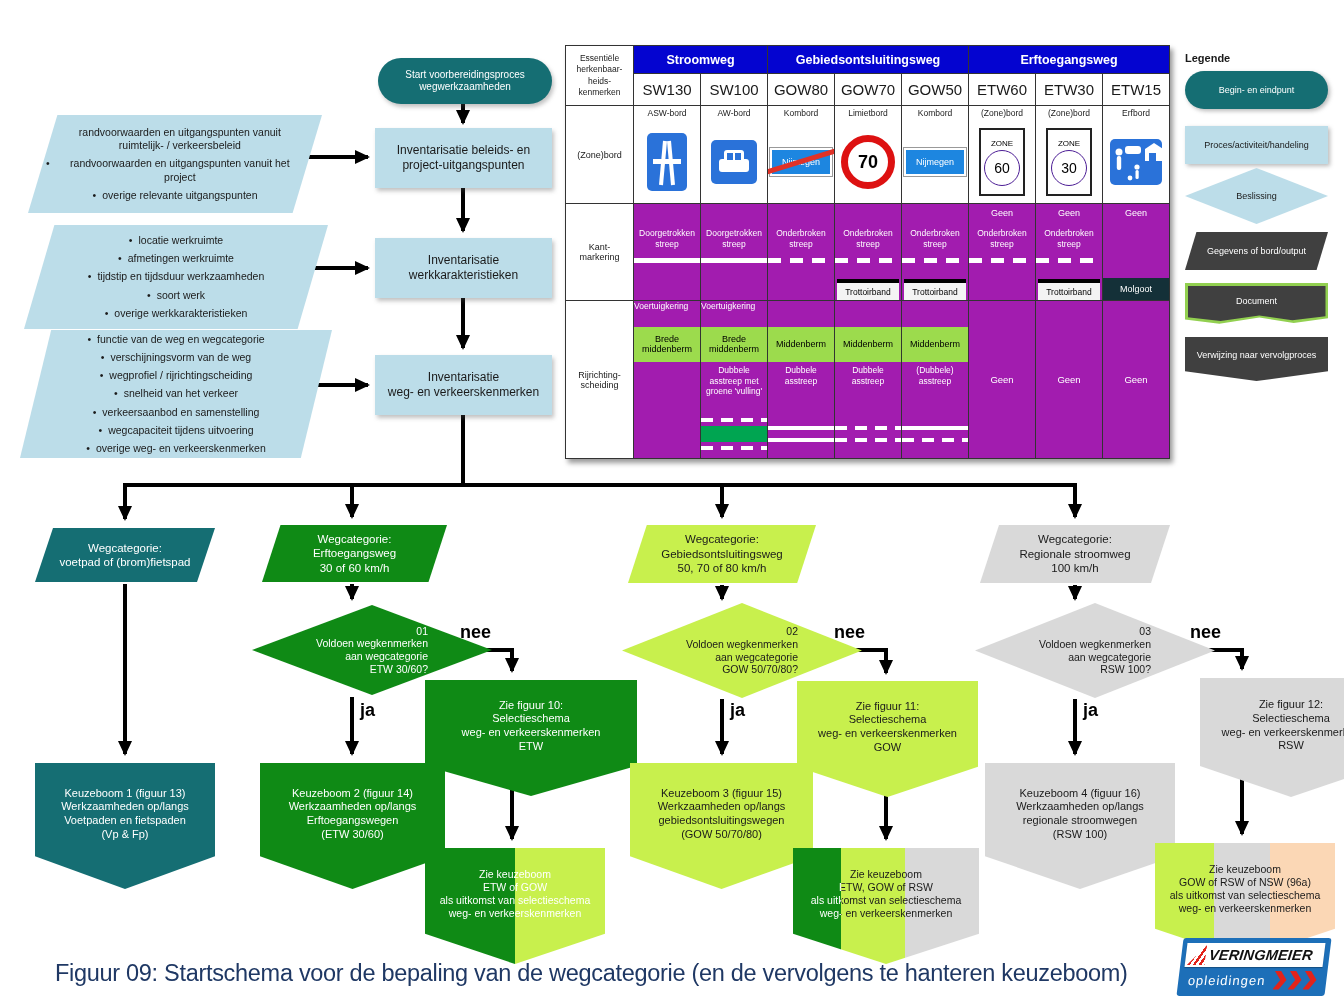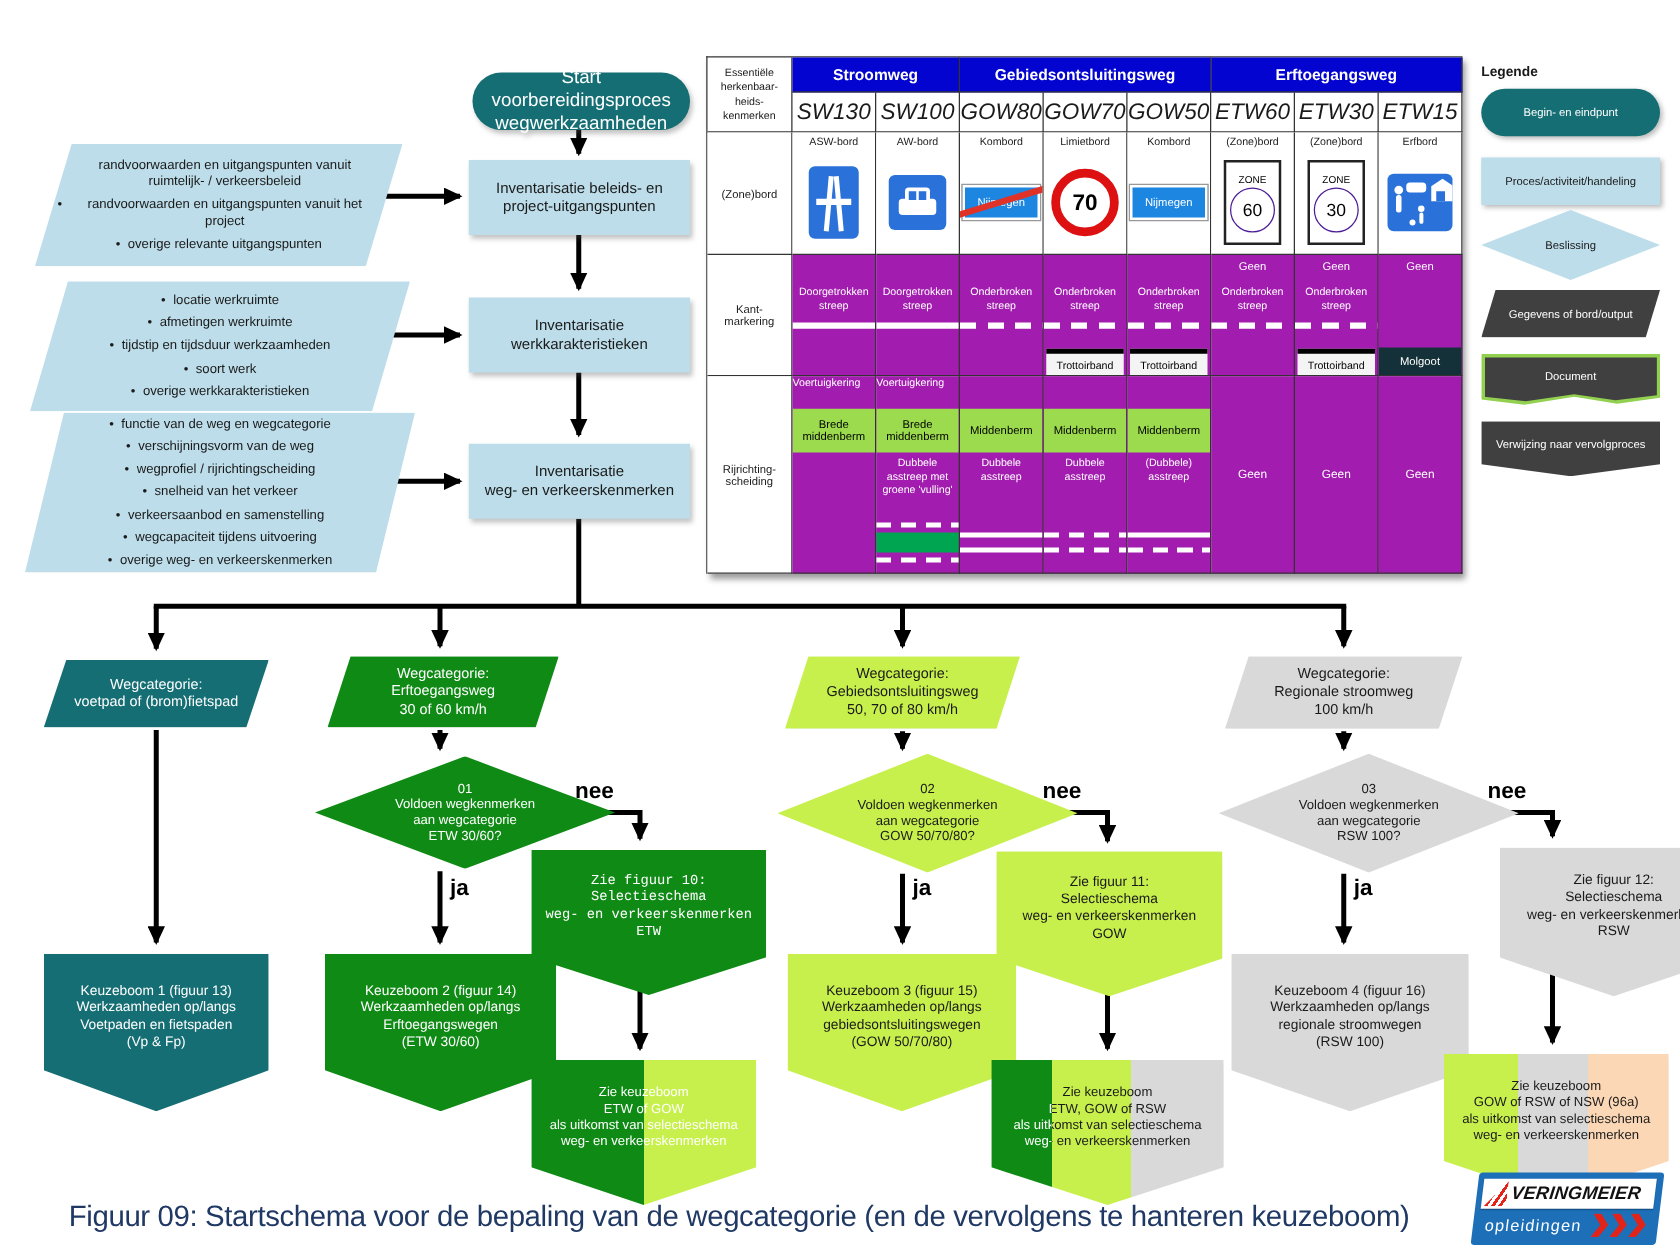--- a/index.html
+++ b/index.html
@@ -1,28 +1,28 @@
 <!DOCTYPE html>
 <html><head>
 <meta charset="utf-8">
 <style>
   html,body{margin:0;padding:0;background:#fff;}
   #canvas{position:relative;width:1344px;height:1008px;background:#fff;overflow:hidden;
           font-family:"Liberation Sans",sans-serif;color:#1a1a1a;}
   [data-bind]{white-space:pre-line;}
   .node{position:absolute;display:flex;align-items:center;justify-content:center;
         text-align:center;line-height:1.25;filter:drop-shadow(2px 3px 2px rgba(80,80,80,.35));}
-  .start{background:#156e73;color:#fff;border-radius:24px;font-size:15px;}
+  .start{background:#156e73;color:#fff;border-radius:24px;font-size:10px;}
   .proc{background:#bcdde9;font-size:12px;}
   .io{background:#bcdde9;clip-path:polygon(10% 0,100% 0,90% 100%,0 100%);
       font-size:10.5px;flex-direction:column;gap:5px;padding:6px 18px;}
   .io .li{display:flex;gap:6px;justify-content:center;align-items:flex-start;}
   .io .b{flex:0 0 auto;}
   .cat{clip-path:polygon(10% 0,100% 0,90% 100%,0 100%);font-size:11.5px;}
-  .diamond{clip-path:polygon(50% 0,100% 50%,50% 100%,0 50%);font-size:10.5px;line-height:1.2;padding:0 20px;}
+  .diamond{clip-path:polygon(50% 0,100% 50%,50% 100%,0 50%);font-size:10.5px;line-height:1.2;padding:0 20px;text-align:right;}
   .banner{clip-path:polygon(0 0,100% 0,100% 74%,50% 100%,0 74%);font-size:11px;padding-bottom:24px;}
   .teal{background:#156e73;color:#fff;}
   .green{background:#0f8a15;color:#fff;}
   .lime{background:#c8f04d;color:#1a1a1a;}
   .grayb{background:#d9d9d9;color:#1a1a1a;}
   .split2{background:linear-gradient(90deg,#0f8a15 0 50%,#c8f04d 50% 100%);color:#fff;}
   .split3a{background:linear-gradient(90deg,#0f8a15 0 26%,#c8f04d 26% 60%,#d9d9d9 60% 100%);}
   .split3b{background:linear-gradient(90deg,#c8f04d 0 33%,#d9d9d9 33% 64%,#fbd7b5 64% 100%);color:#1a1a1a;}
   .layer{position:absolute;inset:0;display:flex;align-items:center;justify-content:center;
          text-align:center;padding-bottom:24px;font-size:11px;line-height:1.25;}
@@ -31,21 +31,21 @@
   .lbl{position:absolute;font-weight:bold;font-size:18px;color:#000;}
   
   #km-table{position:absolute;left:565px;top:45px;display:grid;
             grid-template-columns:68px repeat(8,67px);
             grid-template-rows:28px 32px 98px 97px 158px;
             background:#fff;border-top:1.5px solid #333;border-left:1.5px solid #333;
             box-shadow:3px 4px 5px rgba(0,0,0,.4);}
   #km-table>div{border-right:1px solid #333;border-bottom:1px solid #333;box-sizing:border-box;overflow:hidden;}
   .tcorner{grid-row:1/3;display:flex;align-items:center;justify-content:center;text-align:center;font-size:8.5px;line-height:1.3;}
   .tgroup{background:#0404d0;color:#fff;font-weight:bold;font-size:12.5px;display:flex;align-items:center;justify-content:center;}
-  .tcol{font-size:18px;display:flex;align-items:center;justify-content:center;font-style:italic;}
+  .tcol{font-size:15px;display:flex;align-items:center;justify-content:center;}
   .trowlab{background:#fff;font-size:9px;display:flex;align-items:center;justify-content:center;text-align:center;}
   .scell{background:#fff;display:flex;flex-direction:column;align-items:center;padding-top:2px;}
   .scap{font-size:8.5px;height:13px;}
   .sgfx{flex:1;display:flex;align-items:center;justify-content:center;position:relative;}
   .kcell,.rcell{background:#a21caf;display:flex;flex-direction:column;color:#fff;text-align:center;}
   .kgeen{height:20px;font-size:9px;padding-top:4px;}
   .klabel{height:28px;font-size:8.5px;line-height:1.25;}
   .kline{height:5px;margin:2px 0 0 0;}
   .ksolid{background:#fff;}
   .kdash{background:repeating-linear-gradient(90deg,#fff 0 13px,rgba(0,0,0,0) 13px 22px);}
@@ -480,21 +480,21 @@
 
   <div class="node cat green" style="left:262px;top:525px;width:185px;height:57px;" data-bind="branches.1.category">Wegcategorie:
 Erftoegangsweg
 30 of 60 km/h</div>
   <div class="node diamond green" style="left:252px;top:605px;width:200px;height:90px;" data-bind="branches.1.decision">01
 Voldoen wegkenmerken
 aan wegcategorie
 ETW 30/60?</div>
   <div class="lbl" style="left:360px;top:700px;" data-bind="branches.1.yes_label">ja</div>
   <div class="lbl" style="left:460px;top:622px;" data-bind="branches.1.no_label">nee</div>
-  <div class="node banner green" style="left:425px;top:680px;width:188px;height:92px;font-family:Liberation Mono, monospace;" data-bind="branches.1.zie_figuur">Zie figuur 10:
+  <div class="node banner green" style="left:425px;top:680px;width:212px;height:92px;" data-bind="branches.1.zie_figuur">Zie figuur 10:
 Selectieschema
 weg- en verkeerskenmerken
 ETW</div>
   <div class="node banner green" style="left:260px;top:763px;width:185px;height:102px;" data-bind="branches.1.keuzeboom">Keuzeboom 2 (figuur 14)
 Werkzaamheden op/langs
 Erftoegangswegen
 (ETW 30/60)</div>
   <div class="node banner split2" style="left:425px;top:848px;width:180px;height:92px;font-size:10.5px;" data-bind="branches.1.zie_keuzeboom">Zie keuzeboom
 ETW of GOW
 als uitkomst van selectieschema

